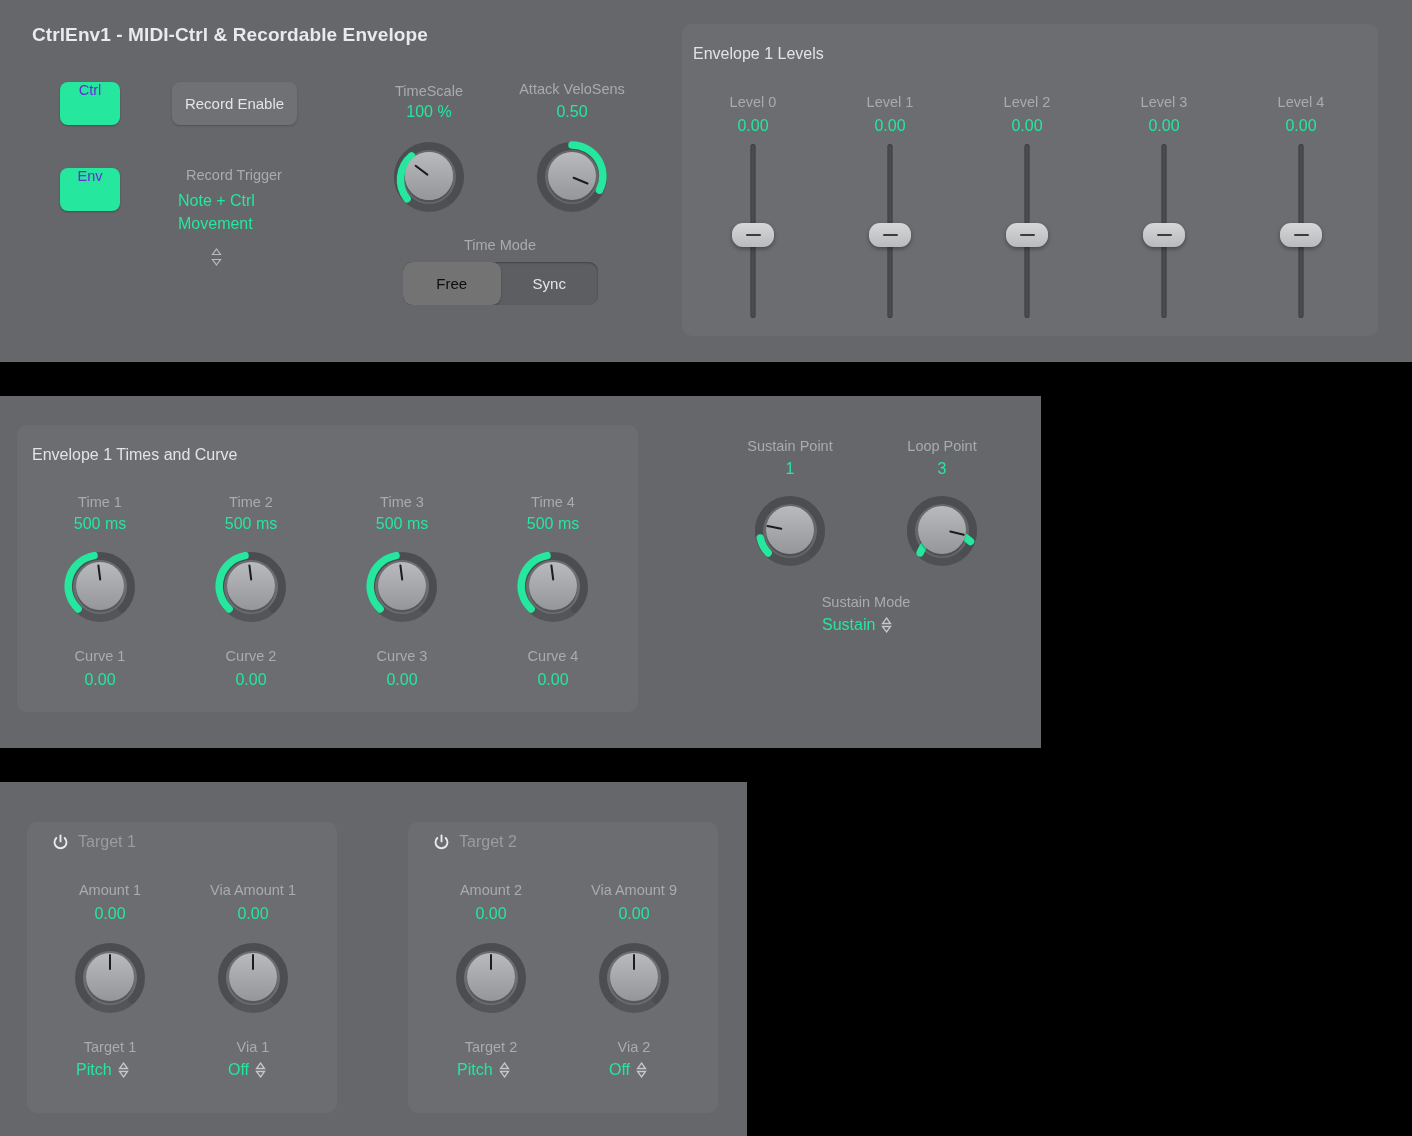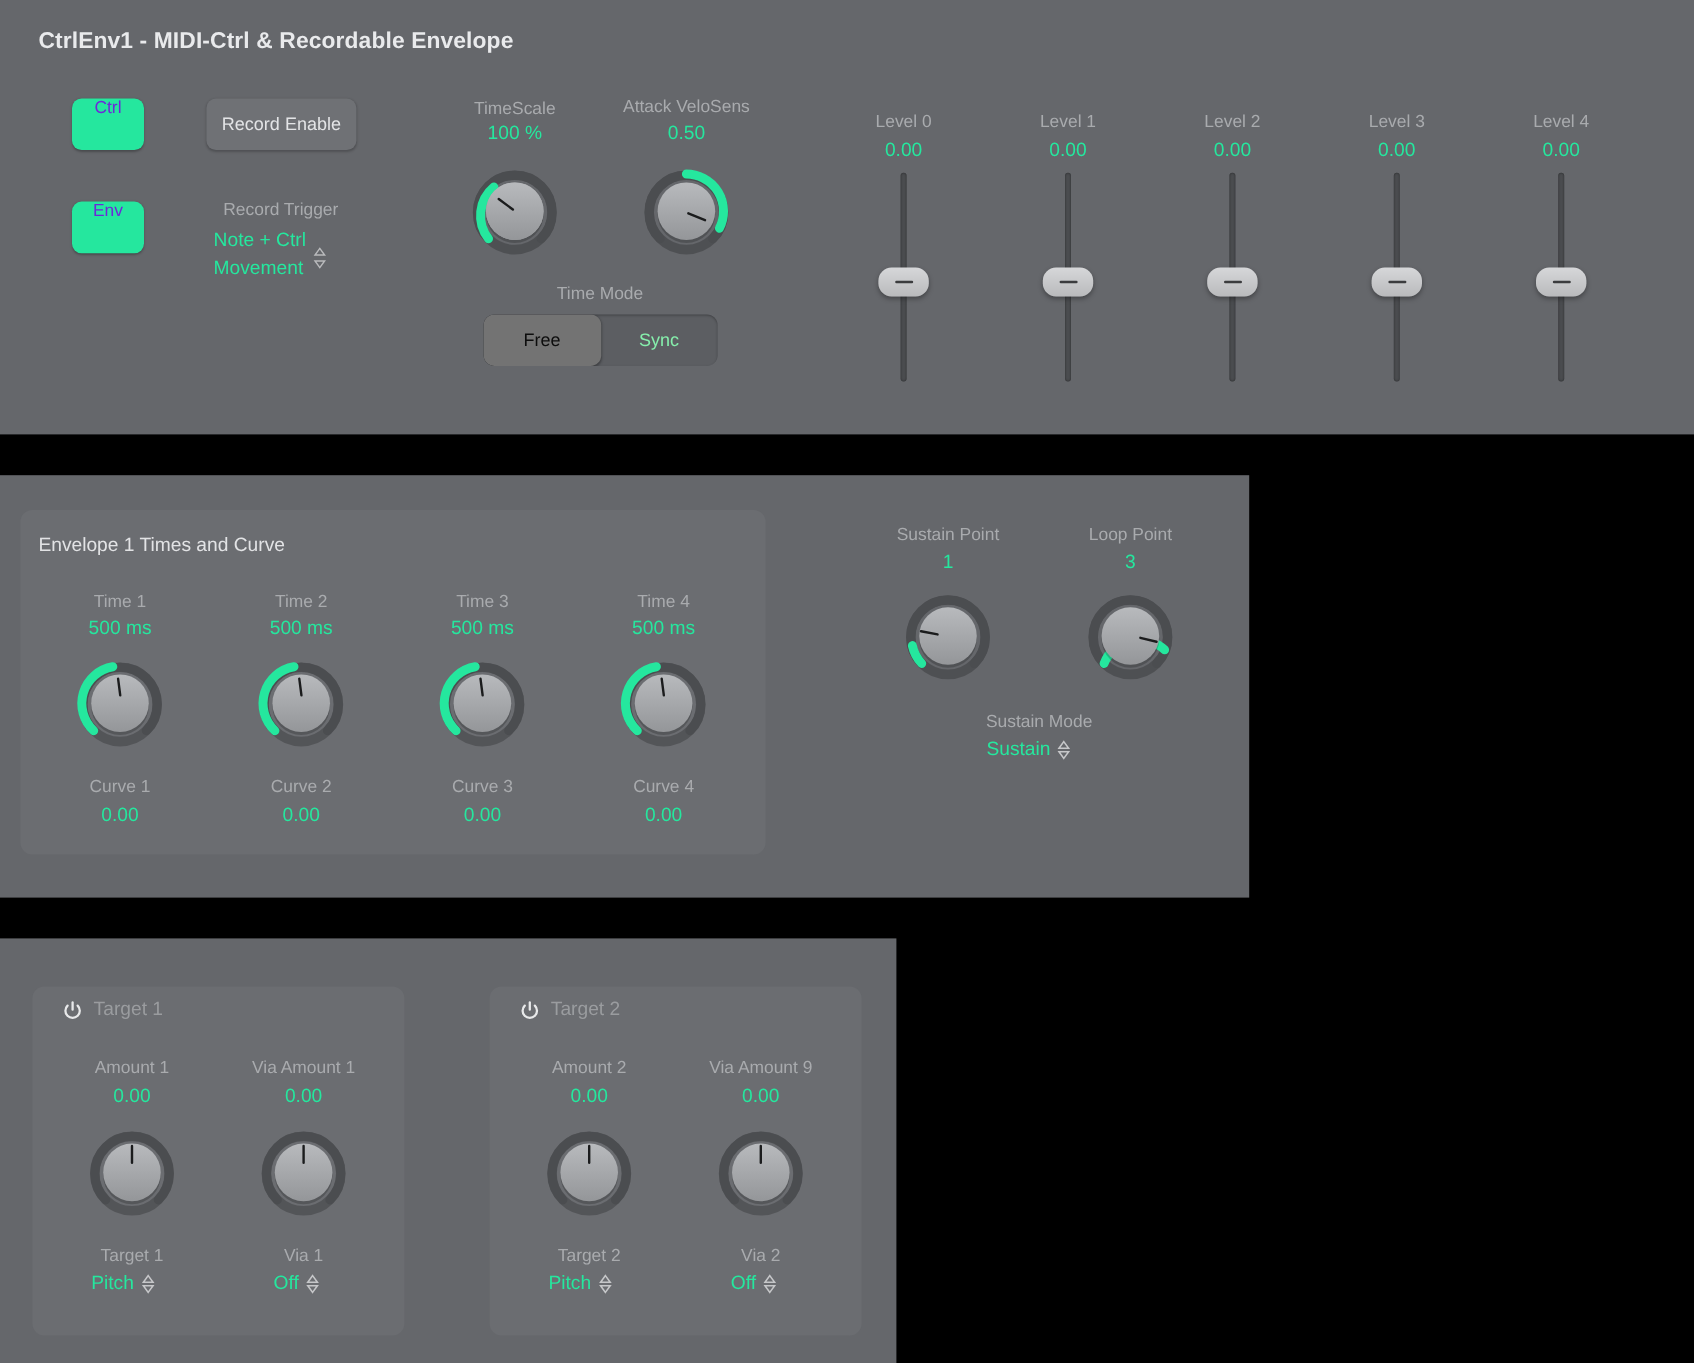--- a/index.html
+++ b/index.html
@@ -45,21 +45,21 @@
     box-shadow:0 1px 2px rgba(0,0,0,.22);cursor:pointer;
   }
 
   
   .seg{
     position:absolute;display:flex;background:#5c5e62;border-radius:9px;
     overflow:hidden;box-shadow:inset 0 1px 2px rgba(0,0,0,.3);
   }
   .seg > div{
     flex:1;display:flex;align-items:center;justify-content:center;
-    font-size:15px;color:#86efac;cursor:pointer;
+    font-size:15px;color:#e5e5e5;cursor:pointer;
   }
   .seg > div.on{background:#737373;color:#0d0d0d;border-radius:9px;
     box-shadow:0 1px 2px rgba(0,0,0,.3);}
 
   
   .knob{position:absolute;}
   .knob svg{display:block;overflow:visible;}
 
   
   .slider{position:absolute;}
@@ -105,21 +105,21 @@
   </div>
   <div class="gbtn" style="left:60px;top:168px;width:60px;height:43px;">
     <span>Env</span>
   </div>
 
   <div class="plainbtn" style="left:172px;top:82px;width:125px;height:43px;">
     <span>Record Enable</span>
   </div>
 
   <div class="lbl" style="left:159px;top:167px;width:150px;">Record Trigger</div>
-  <div class="menu" style="left:178px;top:189px;">
+  <div class="menu" style="left:178px;top:189px;flex-direction:column;">
     <div style="display:flex;flex-direction:column;line-height:23px;">
       <span class="mtext">Note + Ctrl</span>
       <span class="mtext">Movement</span>
     </div>
     <span class="stepper" style="position:relative;margin-top:6px;">
       <svg width="11" height="20" viewBox="0 0 11 20">
         <path d="M5.5 2 L9.5 7.5 L1.5 7.5 Z" fill="none" stroke="#b9babc" stroke-width="1.2"></path>
         <path d="M5.5 18 L9.5 12.5 L1.5 12.5 Z" fill="none" stroke="#b9babc" stroke-width="1.2"></path>
       </svg>
     </span>
@@ -163,20 +163,23 @@
       <line x1="55.5" y1="47.5" x2="41.6" y2="41.8" stroke="#1b1c1d" stroke-width="2" stroke-linecap="round"></line>
     </svg>
   </div>
 
   <div class="lbl" style="left:430px;top:237px;width:140px;">Time Mode</div>
   <div class="seg" style="left:403px;top:262px;width:195px;height:43px;">
     <div class="on">Free</div>
     <div>Sync</div>
   </div>
 
+  <div class="subpanel" style="left:682px;top:24px;width:696px;height:312px;">
+    <div class="group-title" style="left:11px;top:21px;">Envelope 1 Levels</div>
+  </div>
 
   <div>
     <div class="lbl" style="left:683px;top:94px;width:140px;">Level 0</div>
     <div class="val" style="left:683px;top:117px;width:140px;">0.00</div>
     <div class="slider" style="left:733px;top:144px;width:40px;height:174px;">
       <div class="track"></div>
       <div class="thumb" style="top:79px;"></div>
     </div>
   </div>
   <div>

